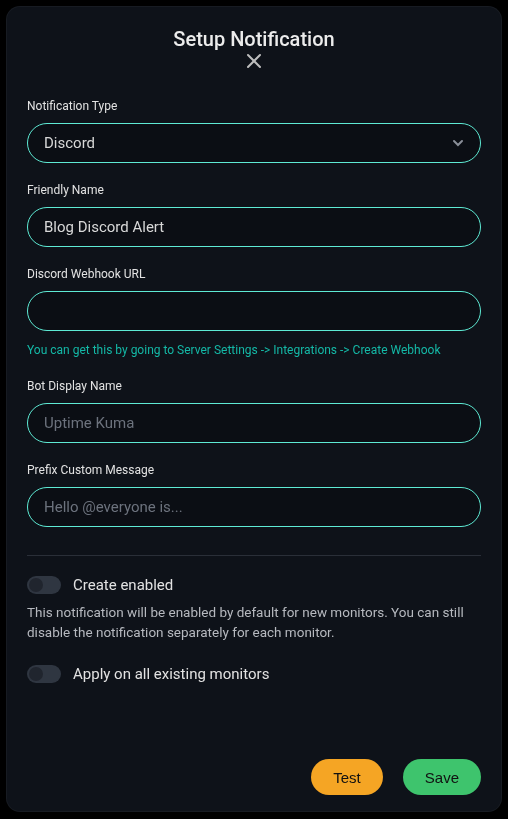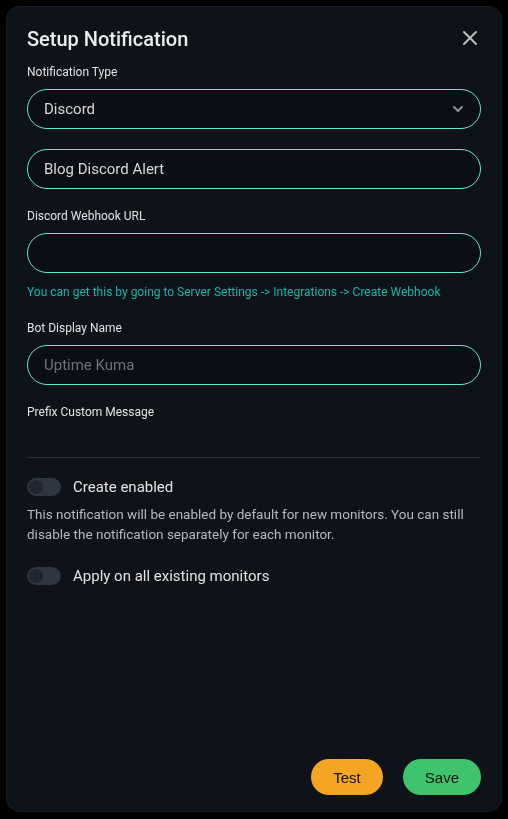--- a/index.html
+++ b/index.html
@@ -16,23 +16,24 @@
     width: 496px; height: 806px;
     background: #0e1219;
     border-radius: 14px;
     padding: 20px 20px 16px 20px;
     display: flex;
     flex-direction: column;
     border: 1px solid rgba(255,255,255,0.04);
   }
   .modal-header {
     display: flex;
-    justify-content: space-between;
+    justify-content: center;
     align-items: center;
-    margin-bottom: 14px;
+    margin-bottom: 26px;
+    flex-direction: column;
   }
   .modal-title {
     font-size: 20px;
     font-weight: 500;
     color: #ececec;
   }
   .close-btn {
     width: 22px; height: 22px;
     display: flex; align-items: center; justify-content: center;
     color: #bdbdbd;
@@ -164,36 +165,38 @@
       <span>Discord</span>
       <span class="chevron">
         <svg viewBox="0 0 12 12" fill="none" stroke="currentColor" stroke-width="2" stroke-linecap="round">
           <polyline points="2,4 6,8 10,4"></polyline>
         </svg>
       </span>
     </div>
   </div>
 
   <div class="field-group">
+    <label class="field-label">Friendly Name</label>
     <input class="text-input" type="text" value="Blog Discord Alert" style="">
   </div>
 
   <div class="field-group">
     <label class="field-label">Discord Webhook URL</label>
     <input class="text-input" type="text" value="" style="">
     <div class="help-text">You can get this by going to Server Settings -&gt; Integrations -&gt; Create Webhook</div>
   </div>
 
   <div class="field-group">
     <label class="field-label">Bot Display Name</label>
     <input class="text-input" type="text" placeholder="Uptime Kuma" style="">
   </div>
 
   <div class="field-group">
     <label class="field-label">Prefix Custom Message</label>
+    <input class="text-input" type="text" placeholder="Hello @everyone is..." style="">
   </div>
 
   <div class="divider"></div>
 
   <div class="toggle-row">
     <div class="toggle"></div>
     <span class="toggle-label">Create enabled</span>
   </div>
   <div class="toggle-help">This notification will be enabled by default for new monitors. You can still disable the notification separately for each monitor.</div>
 

